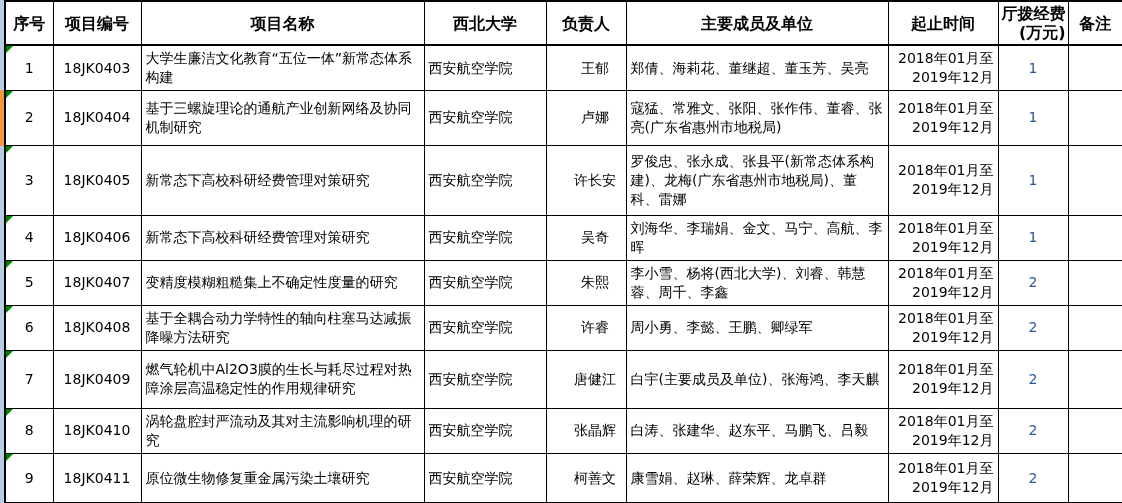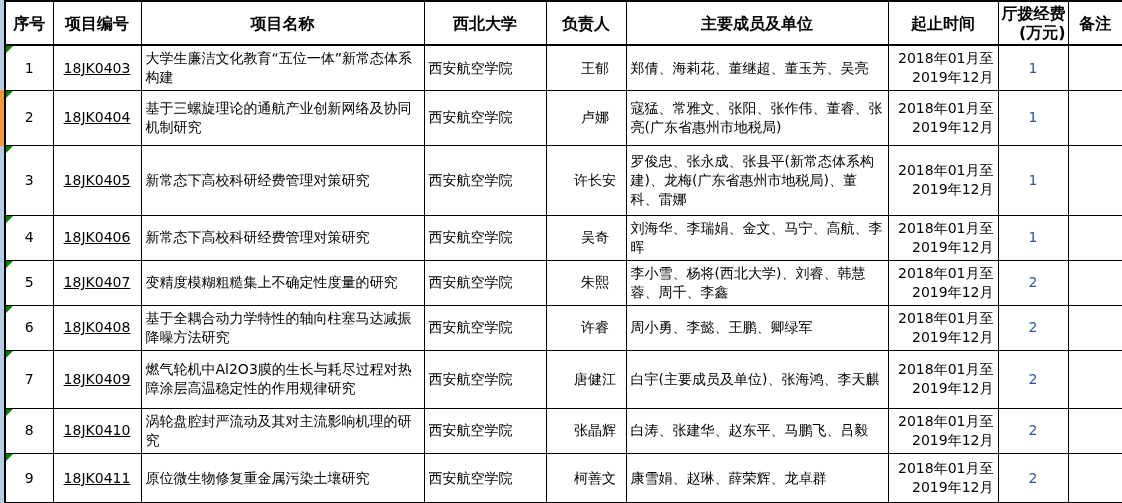--- a/index.html
+++ b/index.html
@@ -20,21 +20,21 @@
   tbody tr:nth-child(1){height:45px;}
   tbody tr:nth-child(2){height:55px;}
   tbody tr:nth-child(3){height:70px;}
   tbody tr:nth-child(4){height:45px;}
   tbody tr:nth-child(5){height:45px;}
   tbody tr:nth-child(6){height:45px;}
   tbody tr:nth-child(7){height:58px;}
   tbody tr:nth-child(8){height:45px;}
   tbody tr:nth-child(9){height:50px;}
   td.no{text-align:center;position:relative;}
-  td.code{text-align:center;text-decoration:underline;}
+  td.code{text-align:center;}
   td.name,td.unit,td.members,td.period{text-align:left;}
   td.leader{text-align:center;padding-left:22px;}
   td.fund{text-align:center;color:#2b579a;}
   td.note{text-align:center;}
   .tri{position:absolute;left:0;top:0;width:0;height:0;
        border-top:7px solid #008000;border-right:7px solid transparent;}
   .line{display:block;text-align:right;}
 </style>
 </head>
 <body>

